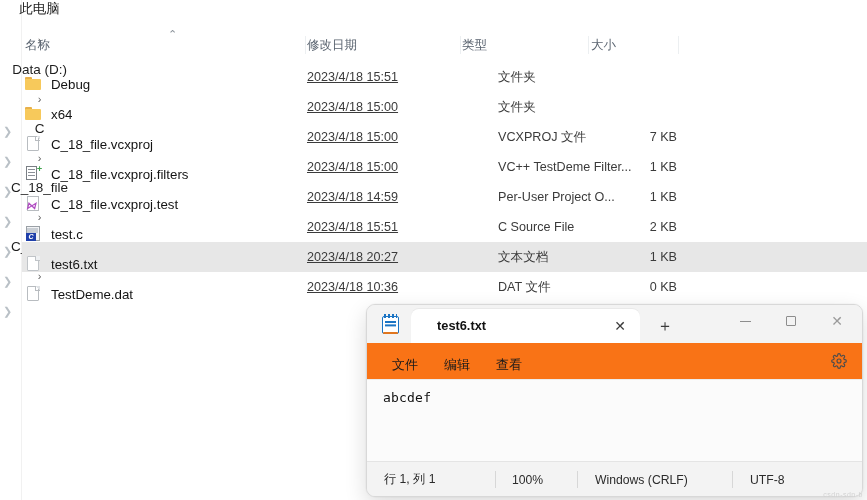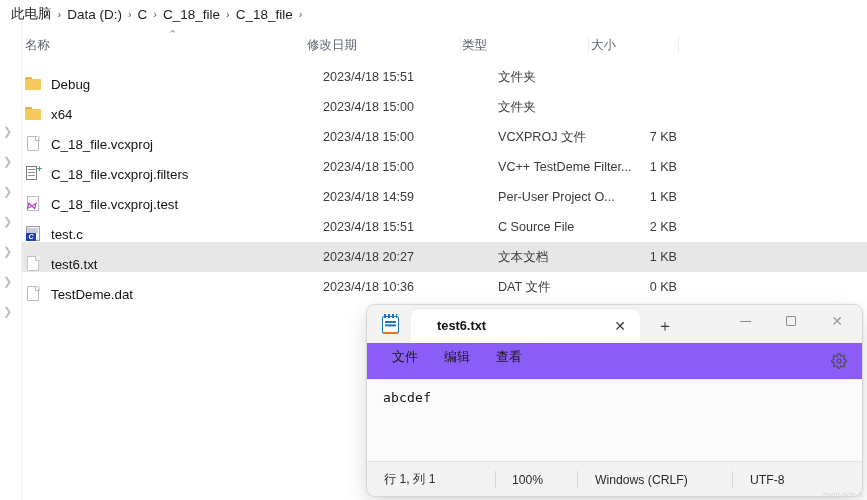--- a/index.html
+++ b/index.html
@@ -13,40 +13,40 @@
   #root { position: relative; width: 867px; height: 500px; background: #ffffff; }
 
   
   .explorer { position: absolute; left: 0; top: 0; width: 867px; height: 500px; background:#fff; }
 
   .edge-col { position:absolute; left:0; top:0; width:22px; height:500px; border-right:1px solid #f1f1f1; }
   .edge-chev { position:absolute; left:3px; width:11px; height:11px; color:#b9c0c6; font-size:11px; line-height:11px; }
 
   .breadcrumb {
     position:absolute; left:6px; top:0; height:28px;
-    display:flex; align-items:center; gap:0;
-    font-size:13.5px; color:#1d1d1d; white-space:nowrap;
+    display:flex; align-items:center; gap:16px;
+    font-size:13.5px; color:#1d1d1d; white-space:nowrap;flex-direction:column;
   }
   .crumb { padding:0 5px; cursor:default; }
   .crumb-sep { color:#5c5c5c; font-size:11px; padding:0 1px; }
 
   .hdr { position:absolute; left:22px; top:31px; width:845px; height:28px; }
   .hdr-cell { position:absolute; top:0; height:28px; display:flex; align-items:center;
               font-size:12.5px; color:#5a6470; }
   .hdr-div { position:absolute; top:5px; width:1px; height:18px; background:#eceff1; }
   .sort-arrow { position:absolute; left:168px; top:29px; font-size:11px; color:#8a9199; line-height:10px; }
 
   .rows { position:absolute; left:22px; top:62px; width:845px; }
   .row { position:relative; height:30px; }
   .row.sel { background:#e7e7e7; }
   .row .name { position:absolute; left:3px; top:0; height:30px; display:flex; align-items:flex-end; gap:9px;
                font-size:13.3px; color:#141414; }
   .row .cell { position:absolute; top:0; height:30px; display:flex; align-items:center;
                font-size:12.6px; color:#3b3b3b; }
-  .c-date { left:301px; }
+  .c-date { left:285px;text-decoration:underline; }
   .c-type { left:440px;margin-left:36px; }
   .c-size { left:570px; width:85px; justify-content:flex-end; color:#3b3b3b; }
 
   
   .ico { width:17px; height:17px; position:relative; flex:0 0 17px; }
   .ico-folder { }
   .ico-folder .tab { position:absolute; left:0; top:2px; width:7px; height:3px; background:#e8b14a; border-radius:1px 1px 0 0; }
   .ico-folder .body { position:absolute; left:0; top:4px; width:16px; height:11px; background:#f7c95b; border-radius:1px; }
   .ico-doc .page { position:absolute; left:2px; top:1px; width:12px; height:15px; background:#fff; border:1px solid #b8bcc0; border-radius:1px; }
   .ico-doc .fold { position:absolute; right:2px; top:1px; width:5px; height:5px;
@@ -88,21 +88,21 @@
                display:flex; align-items:center; justify-content:center; font-size:16px; color:#3b3b3b; border-radius:5px; }
 
   .np-wc { position:absolute; top:0; height:32px; width:46px; display:flex; align-items:center; justify-content:center; color:#8d8d8d; }
   .np-min { right:94px; }
   .np-max { right:48px; }
   .np-close { right:2px; }
   .np-min .g { display:block; width:11px; height:1px; background:#8d8d8d; }
   .np-max .g { display:block; width:10px; height:10px; border:1px solid #8d8d8d; border-radius:1px; }
   .np-close .g { font-size:14px; line-height:14px; color:#9a9a9a; }
 
-  .np-menubar { position:relative; height:36px; background:#8b5cf6; display:flex; align-items:flex-start;
+  .np-menubar { position:relative; height:36px; background:#f97316; display:flex; align-items:flex-end;
                 padding-left:14px; gap:4px; }
   .np-menu { padding:5px 11px; font-size:13px; color:#1b1b1b; border-radius:5px; }
   .np-gear { position:absolute; right:12px; top:7px; width:22px; height:22px;
              display:flex; align-items:center; justify-content:center; color:#4c4c4c; }
 
   .np-body { position:relative; height:82px; background:#fbfbfb; border-top:1px solid #ececec; }
   .np-text { position:absolute; left:16px; top:10px; font-family:"DejaVu Sans Mono","Liberation Mono",monospace;
              font-size:13px; color:#111; letter-spacing:0.2px; }
 
   .np-status { position:relative; height:36px; background:#f3f3f3; border-top:1px solid #e4e4e4;

